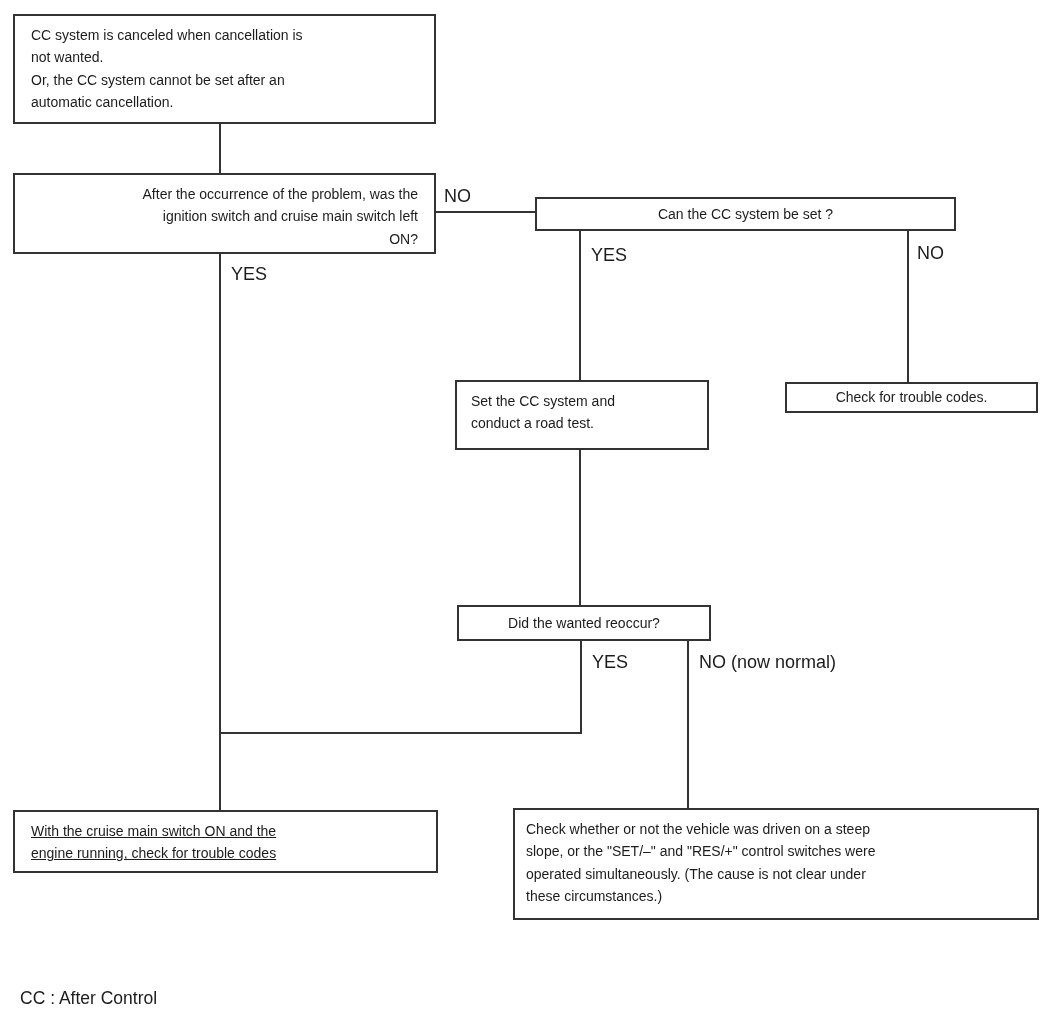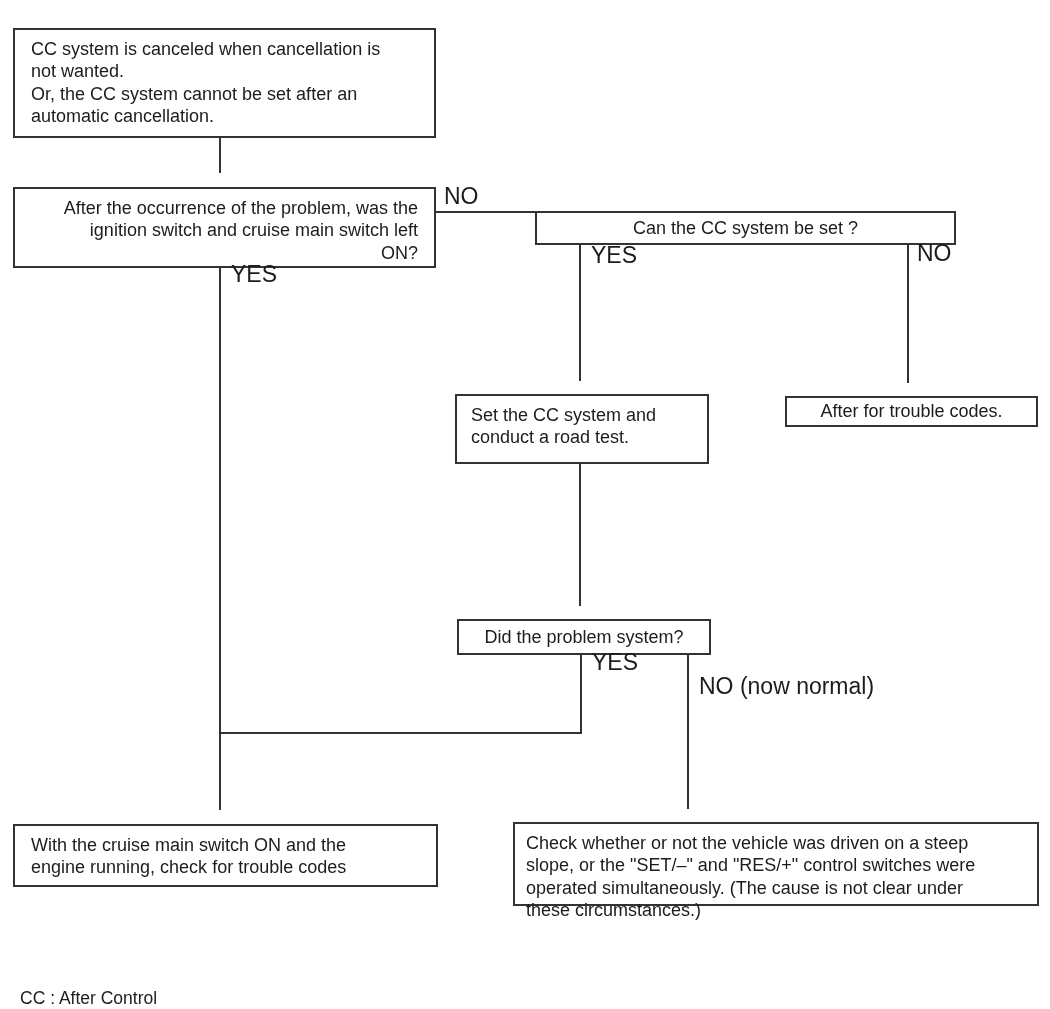--- a/index.html
+++ b/index.html
@@ -14,41 +14,40 @@
     background: #ffffff;
     font-family: "Liberation Sans", "DejaVu Sans", sans-serif;
     color: #1c1c1c;
     overflow: hidden;
   }
   .box {
     position: absolute;
     box-sizing: border-box;
     border: 2px solid #333333;
     background: #ffffff;
-    font-size: 18px;
+    font-size: 14px;
     line-height: 22.4px;
     white-space: pre;
     padding: 8px 16px;
     color: #1c1c1c;
-    margin-top: 14px;
   }
   .box.center {
     display: flex;
     align-items: center;
     justify-content: center;
     padding: 0;
     text-align: center;
   }
   .edge {
     position: absolute;
     background: #333333;
   }
   .lbl {
     position: absolute;
-    font-size: 23px;
+    font-size: 18px;
     line-height: 20px;
     white-space: pre;
     color: #1c1c1c;
     text-align: right;
   }
   .legend {
     position: absolute;
     left: 20px;
     top: 940px;
     font-size: 17.5px;
@@ -79,42 +78,42 @@
 
   <div class="box" style="left:13px; top:173px; width:423px; height:81px;text-align:right;">After the occurrence of the problem, was the
 ignition switch and cruise main switch left
 ON?</div>
 
   <div class="box center" style="left:535px; top:197px; width:421px; height:34px;">Can the CC system be set ?</div>
 
   <div class="box" style="left:455px; top:380px; width:254px; height:70px; padding:8px 14px;">Set the CC system and
 conduct a road test.</div>
 
-  <div class="box center" style="left:785px; top:382px; width:253px; height:31px;">After for trouble codes.</div>
+  <div class="box center" style="left:785px; top:382px; width:253px; height:31px;">Check for trouble codes.</div>
 
-  <div class="box center" style="left:457px; top:605px; width:254px; height:36px;">Did the problem system?</div>
+  <div class="box center" style="left:457px; top:605px; width:254px; height:36px;">Did the wanted reoccur?</div>
 
-  <div class="box" style="left:13px; top:810px; width:425px; height:63px;">With the cruise main switch ON and the
+  <div class="box" style="left:13px; top:810px; width:425px; height:63px;text-decoration:underline;">With the cruise main switch ON and the
 engine running, check for trouble codes</div>
 
-  <div class="box" style="left:513px; top:808px; width:526px; height:84px; padding:8px 11px;">Check whether or not the vehicle was driven on a steep
+  <div class="box" style="left:513px; top:808px; width:526px; height:112px; padding:8px 11px;">Check whether or not the vehicle was driven on a steep
 slope, or the "SET/–" and "RES/+" control switches were
 operated simultaneously. (The cause is not clear under
 these circumstances.)</div>
 
   <div class="lbl" style="left:444px; top:186px;">NO</div>
 
   <div class="lbl" style="left:231px; top:264px;">YES</div>
 
   <div class="lbl" style="left:591px; top:245px;">YES</div>
 
   <div class="lbl" style="left:917px; top:243px;">NO</div>
 
   <div class="lbl" style="left:592px; top:652px;">YES</div>
 
-  <div class="lbl" style="left:699px; top:676px;">NO (now normal)</div>
+  <div class="lbl" style="left:699px; top:652px;">NO (now normal)</div>
 
   <div class="legend">
     <div>CC : After Control</div>
     
   </div>
 
 </div>
 
 </body></html>

